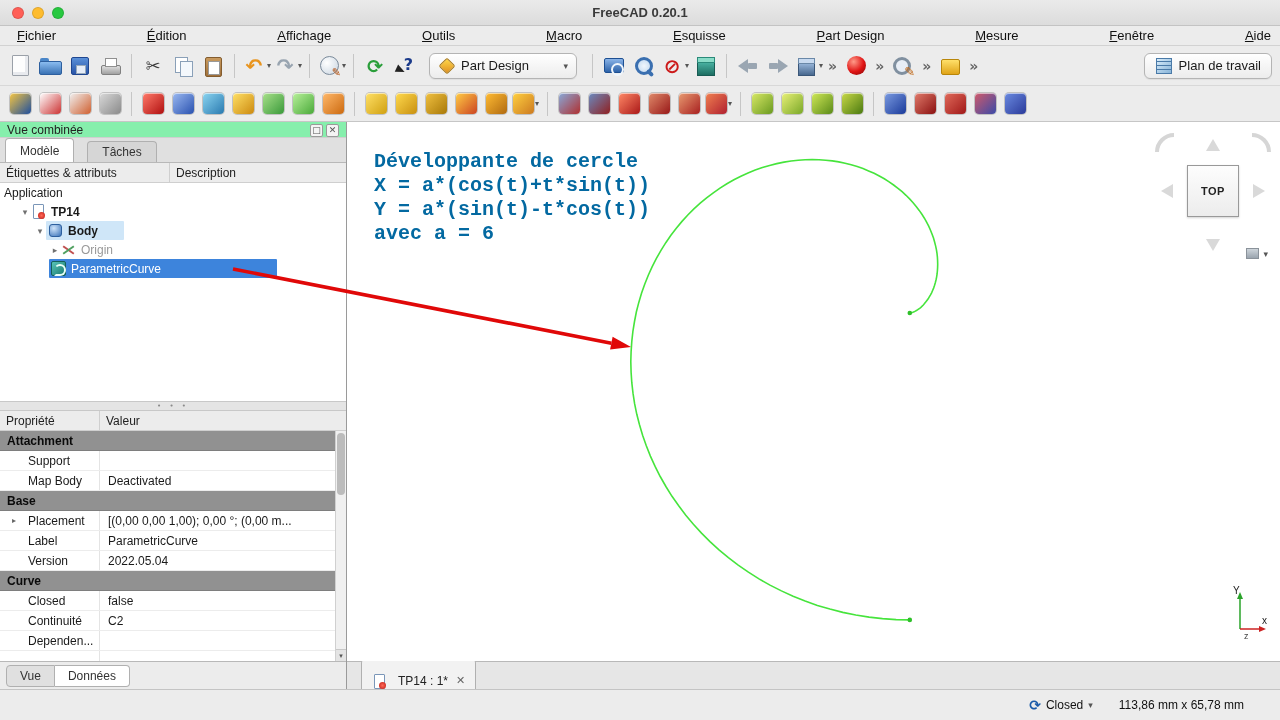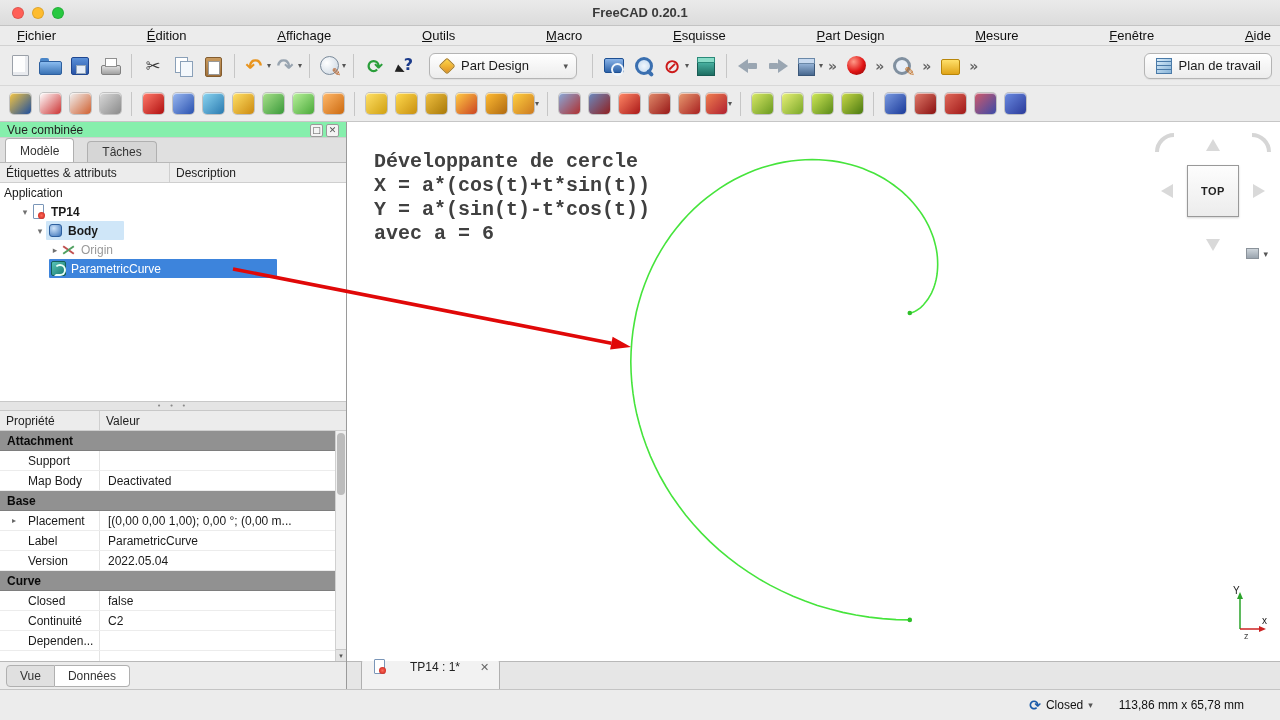--- a/index.html
+++ b/index.html
@@ -147,21 +147,21 @@
   .nc-right { right:7px; top:52px; border-top:7px solid transparent; border-bottom:7px solid transparent; border-left:12px solid #d9d9d9; }
   .nc-arc { position:absolute; width:22px; height:22px; }
   .nc-arc-l { left:0; top:0; }
   .nc-arc-r { right:0; top:0; transform:scaleX(-1); }
   .nc-mini { position:absolute; right:4px; top:116px; display:flex; align-items:center; gap:4px; }
   .nc-cube { width:13px; height:11px; background:linear-gradient(#cdd4da,#9aa4ae); border:1px solid #8a929a; display:inline-block; }
   .caret { font-size:9px; color:#555; }
   .axes { position:absolute; right:10px; bottom:21px; }
 
   .mdibar { height:28px; background:#e6e6e6; border-top:1px solid #b8b8b8; display:flex; align-items:flex-end; padding-left:14px; flex:none; }
-  .mditab { height:27px; display:flex; align-items:flex-end; gap:18px; padding:15px 10px; background:#f2f2f2; border:1px solid #b0b0b0; border-bottom:none; border-radius:5px 5px 0 0; font-size:12px; color:#222; }
+  .mditab { height:27px; display:flex; align-items:flex-start; gap:6px; padding:15px 10px; background:#f2f2f2; border:1px solid #b0b0b0; border-bottom:none; border-radius:5px 5px 0 0; font-size:12px; color:#222; }
   .mdi-close { font-size:11px; color:#666; margin-left:2px; }
 
   
   .statusbar { height:31px; background:#ececec; border-top:1px solid #c4c4c4; display:flex; align-items:center; justify-content:flex-end; gap:26px; padding-right:36px; font-size:12px; color:#111; }
   .gesture { display:flex; align-items:center; gap:5px; }
   .gesture-ic { font-size:14px; font-weight:bold; color:#1a5aa8; }
 
   .arrow-overlay { position:absolute; left:0; top:0; width:1280px; height:720px; pointer-events:none; z-index:60; }
 </style>
 </head>
@@ -512,21 +512,21 @@
         </div>
     </div>
 
     <div class="main">
       <div class="viewport">
         <svg id="curve-svg">
             <path d="M562.8,191.0L562.9,191.0L563.0,191.0L563.3,191.0L563.6,190.9L564.1,190.8L564.6,190.7L565.2,190.5L565.9,190.3L566.7,189.9L567.5,189.6L568.4,189.1L569.4,188.5L570.5,187.9L571.5,187.1L572.7,186.3L573.9,185.3L575.1,184.2L576.3,183.0L577.5,181.6L578.7,180.1L579.9,178.5L581.2,176.8L582.3,174.9L583.5,172.9L584.6,170.8L585.6,168.5L586.6,166.1L587.5,163.5L588.3,160.8L589.0,158.0L589.6,155.1L590.1,152.0L590.4,148.8L590.6,145.6L590.7,142.2L590.6,138.7L590.4,135.1L590.0,131.4L589.4,127.7L588.6,123.9L587.6,120.0L586.5,116.1L585.1,112.2L583.5,108.2L581.7,104.2L579.6,100.2L577.4,96.2L574.9,92.3L572.2,88.4L569.2,84.5L566.1,80.7L562.6,76.9L559.0,73.3L555.1,69.7L551.0,66.3L546.6,63.0L542.1,59.8L537.3,56.8L532.3,54.0L527.1,51.3L521.6,48.9L516.0,46.6L510.2,44.6L504.2,42.8L498.1,41.2L491.8,39.9L485.3,38.9L478.7,38.2L472.0,37.7L465.2,37.6L458.2,37.7L451.2,38.2L444.1,39.0L437.0,40.1L429.8,41.6L422.6,43.4L415.4,45.6L408.2,48.1L401.0,51.0L393.9,54.2L386.9,57.8L379.9,61.8L373.0,66.1L366.3,70.8L359.6,75.8L353.2,81.2L346.9,86.9L340.8,93.0L335.0,99.4L329.3,106.2L323.9,113.3L318.8,120.7L314.0,128.4L309.4,136.4L305.2,144.7L301.3,153.2L297.8,162.0L294.6,171.1L291.8,180.4L289.4,189.8L287.5,199.5L285.9,209.4L284.8,219.4L284.1,229.6L283.8,239.8L284.1,250.2L284.8,260.7L286.0,271.2L287.6,281.7L289.8,292.3L292.5,302.8L295.6,313.3L299.3,323.8L303.4,334.1L308.1,344.4L313.2,354.5L318.9,364.5L325.0,374.3L331.7,383.8L338.8,393.2L346.4,402.3L354.5,411.1L363.0,419.6L372.0,427.8L381.4,435.7L391.2,443.1L401.4,450.2L412.0,456.9L423.0,463.1L434.4,468.9L446.1,474.2L458.1,479.0L470.4,483.4L482.9,487.1L495.8,490.4L508.8,493.0L522.1,495.1L535.5,496.6L549.1,497.6L562.8,497.9" fill="none" stroke="#46e43c" stroke-width="1.6"></path>
             <circle cx="562.8" cy="191.0" r="2.3" fill="#2fc02a"></circle>
             <circle cx="562.8" cy="497.9" r="2.3" fill="#2fc02a"></circle>
           </svg>
-        <div class="annotation" id="annotation" style="color: #404040;"><div class="aline">Développante de cercle</div><div class="aline">X = a*(cos(t)+t*sin(t))</div><div class="aline">Y = a*(sin(t)-t*cos(t))</div><div class="aline">avec a = 6</div></div>
+        <div class="annotation" id="annotation" style="color: #0369a1;"><div class="aline">Développante de cercle</div><div class="aline">X = a*(cos(t)+t*sin(t))</div><div class="aline">Y = a*(sin(t)-t*cos(t))</div><div class="aline">avec a = 6</div></div>
         <div class="navcube">
           <span class="nc-t nc-up"></span>
           <span class="nc-t nc-down"></span>
           <span class="nc-t nc-left"></span>
           <span class="nc-t nc-right"></span>
           <svg class="nc-arc nc-arc-l" viewBox="0 0 22 22">
               <path d="M3 20 A 17 17 0 0 1 20 3" fill="none" stroke="#d6d6d6" stroke-width="4"></path>
             </svg>
           <svg class="nc-arc nc-arc-r" viewBox="0 0 22 22">
               <path d="M3 20 A 17 17 0 0 1 20 3" fill="none" stroke="#d6d6d6" stroke-width="4"></path>

